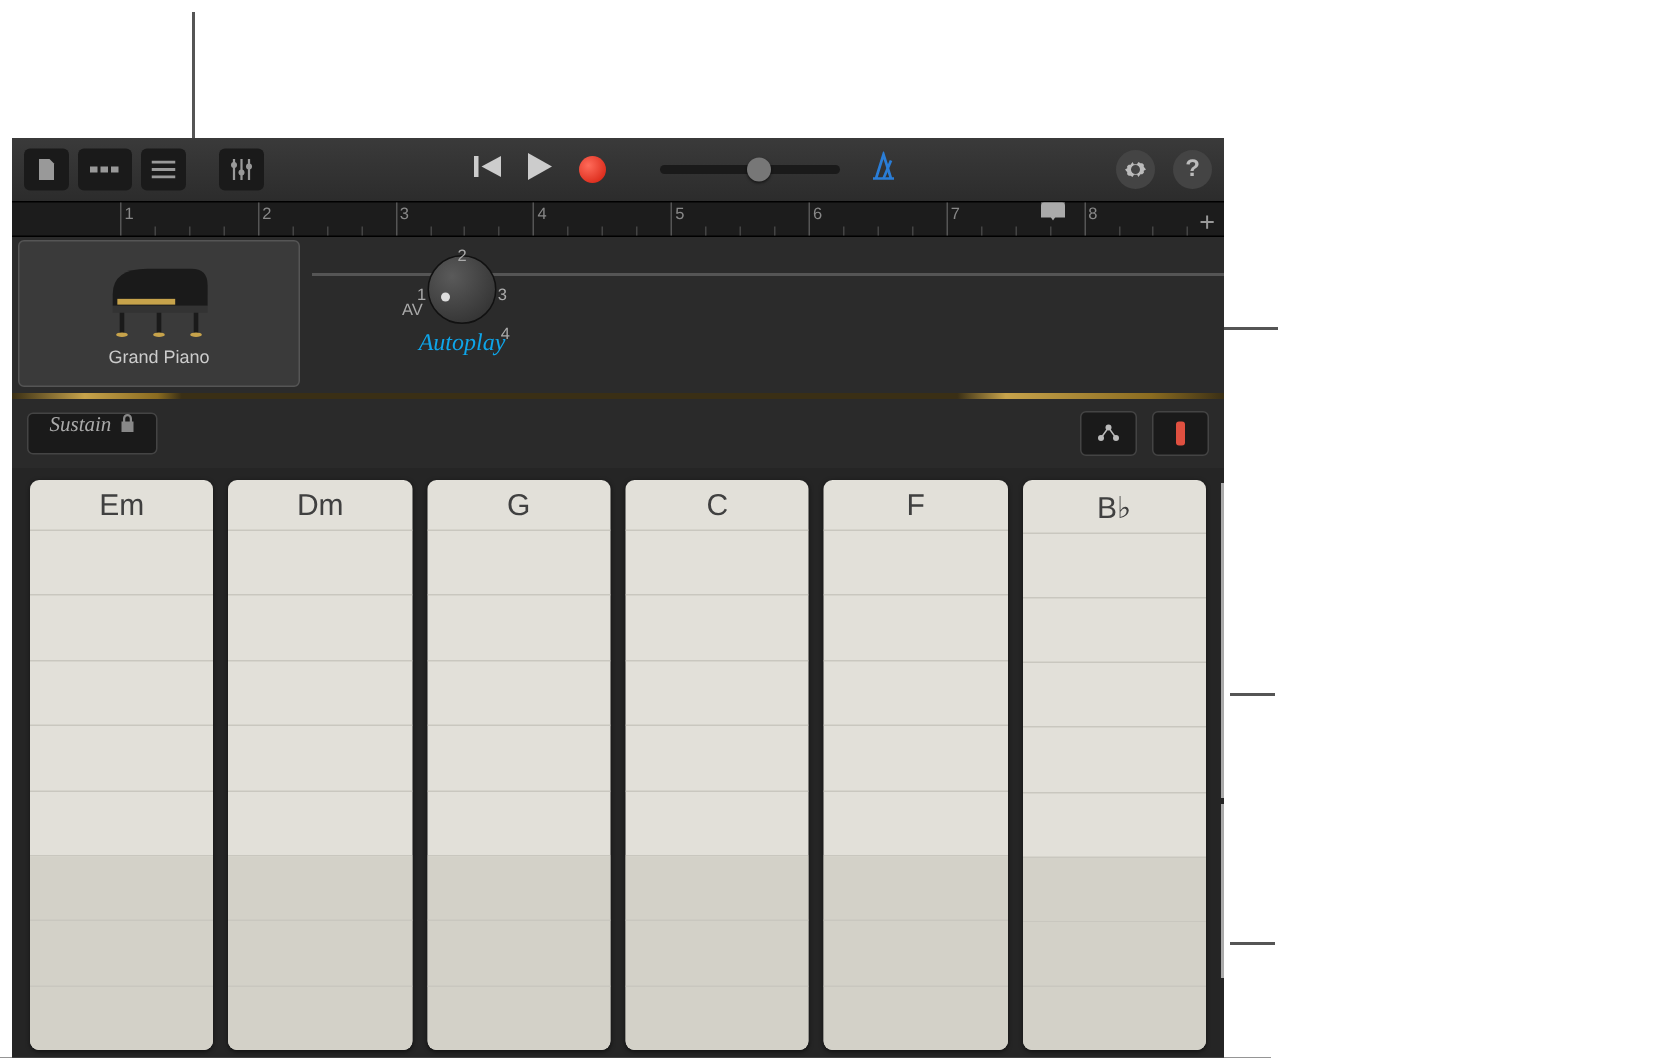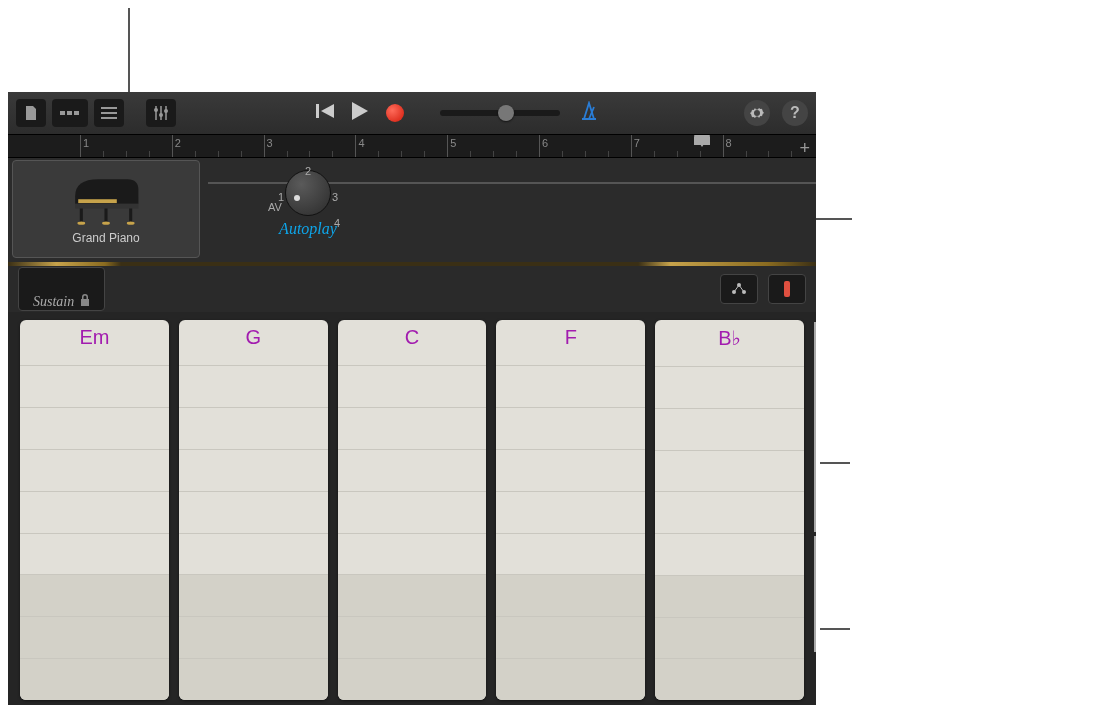--- a/index.html
+++ b/index.html
@@ -163,24 +163,24 @@
     background:linear-gradient(90deg,#3a2f15,#c7a34b 6%,#8a6b20 12%,#3a2f15 14%,#3a2f15 78%,#c7a34b 82%,#8a6b20 94%,#3a2f15);
   }
 
   
   .ctrl-strip {
     height: 46px;
     background:#2a2a2a;
     display:flex; align-items:center; padding:0 10px; gap:10px;
   }
   .sustain-btn {
-    height:44px; padding:0 14px;
+    height:28px; padding:0 14px;
     background:#1a1a1a; border:1px solid #444; border-radius:4px;
     color:#aaa; font-style:italic; font-family:"Times New Roman",serif;
-    font-size:14px; display:flex;align-items:flex-end;gap:6px;
+    font-size:14px; display:flex;align-items:flex-start;gap:6px;
     cursor:pointer;
   }
   .lock-ic {color:#888;}
   .ctrl-spacer{flex:1;}
   .square-btn{
     width:38px;height:30px;background:#1a1a1a;border:1px solid #444;border-radius:4px;
     display:flex;align-items:center;justify-content:center;color:#bbb;cursor:pointer;
   }
   .glissando-btn svg{color:#e05040;}
 
@@ -196,22 +196,22 @@
   .chord-col {
     flex:1;
     background:#e2e0d9;
     border-radius:6px;
     display:flex;flex-direction:column;
     overflow:hidden;
     cursor:pointer;
     box-shadow:0 1px 3px rgba(0,0,0,.5);
   }
   .chord-name {
-    text-align:center; color:#a21caf; font-size:20px;
-    padding:6px 0 16px; border-bottom:1px solid #c9c7bf;
+    text-align:center; color:#404040; font-size:20px;
+    padding:6px 0 4px; border-bottom:1px solid #c9c7bf;
   }
   .chord-seg {
     flex:1; border-bottom:1px solid #c9c7bf;
   }
   .chord-seg.shaded { background:#d3d1c8; }
   .chord-seg:last-child{border-bottom:none;}
   .bracket {
     position:absolute; right:2px; color:#888;
   }
   .bracket .v { width:2px; background:#aaa; position:absolute; left:0;}
@@ -422,20 +422,31 @@
         <div class="chord-seg"></div>
         <div class="chord-seg"></div>
         <div class="chord-seg"></div>
         <div class="chord-seg"></div>
         <div class="chord-seg"></div>
         <div class="chord-seg shaded"></div>
         <div class="chord-seg shaded"></div>
         <div class="chord-seg shaded"></div>
       </div>
       <div class="chord-col">
+        <div class="chord-name">Dm</div>
+        <div class="chord-seg"></div>
+        <div class="chord-seg"></div>
+        <div class="chord-seg"></div>
+        <div class="chord-seg"></div>
+        <div class="chord-seg"></div>
+        <div class="chord-seg shaded"></div>
+        <div class="chord-seg shaded"></div>
+        <div class="chord-seg shaded"></div>
+      </div>
+      <div class="chord-col">
         <div class="chord-name">G</div>
         <div class="chord-seg"></div>
         <div class="chord-seg"></div>
         <div class="chord-seg"></div>
         <div class="chord-seg"></div>
         <div class="chord-seg"></div>
         <div class="chord-seg shaded"></div>
         <div class="chord-seg shaded"></div>
         <div class="chord-seg shaded"></div>
       </div>

